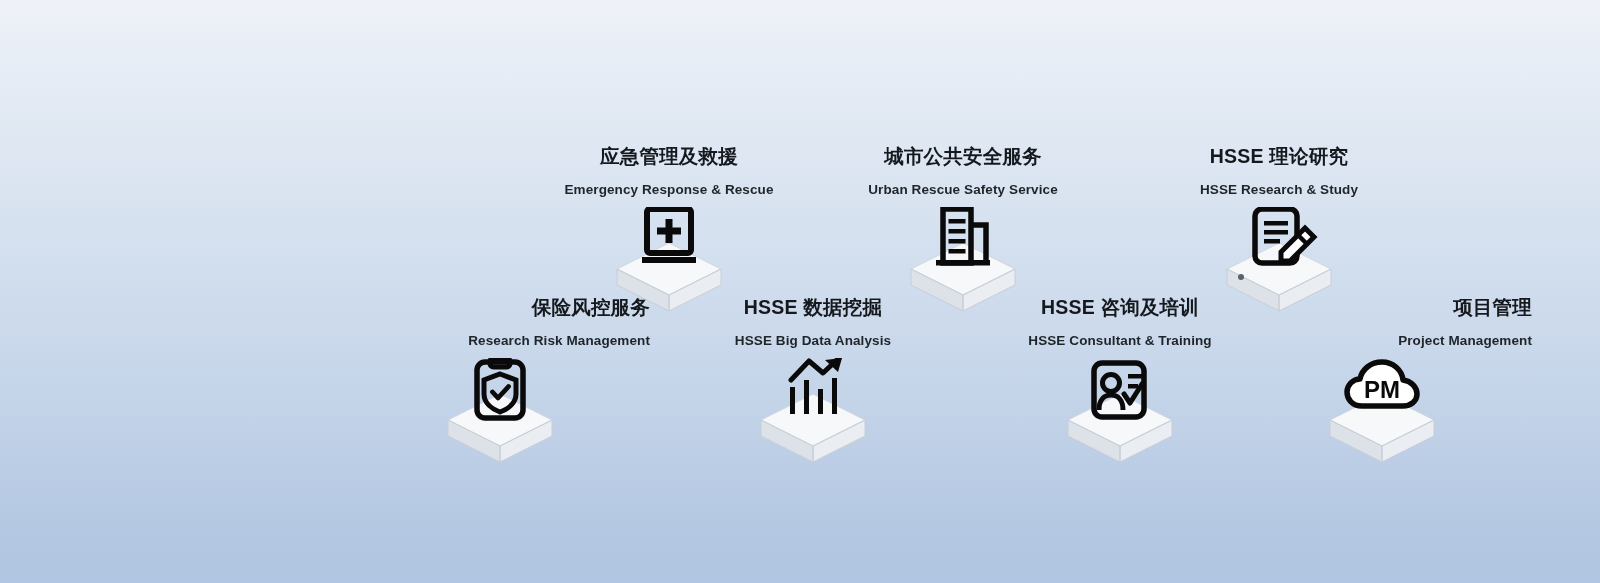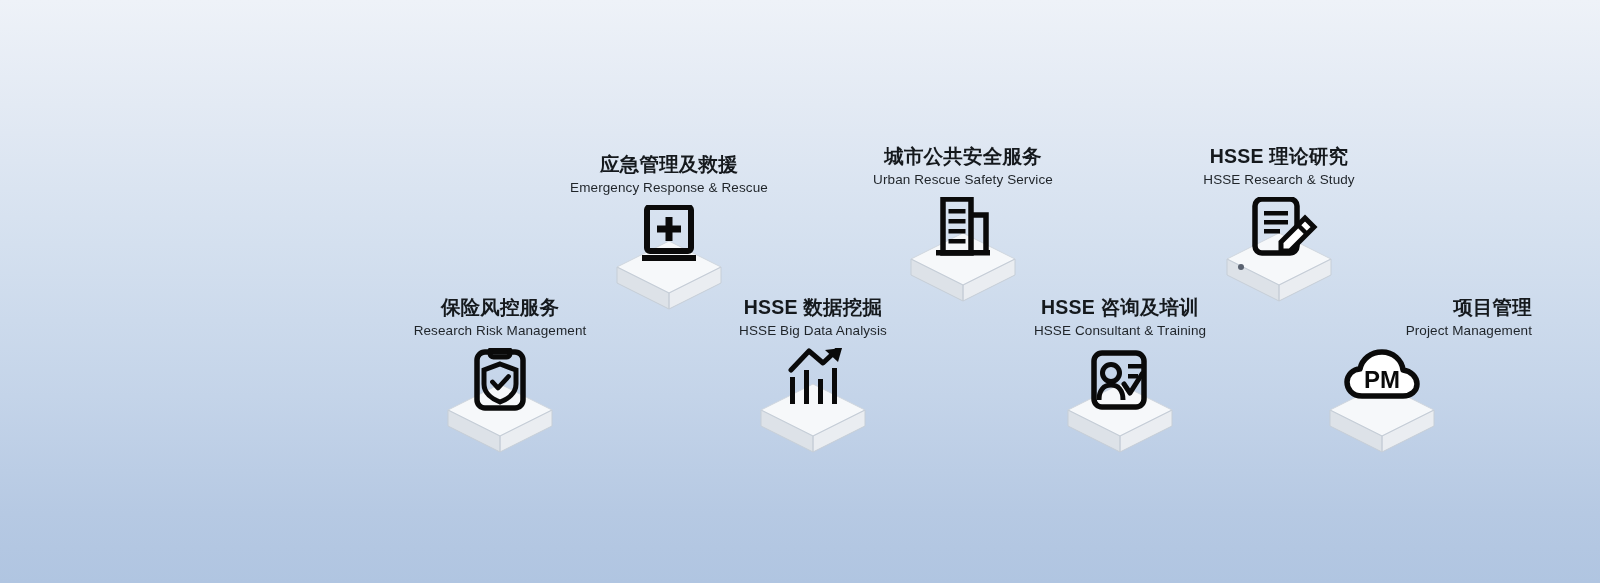--- a/index.html
+++ b/index.html
@@ -44,24 +44,24 @@
   .item-title {
     font-size: 19.5px;
     font-weight: bold;
     color: #15191d;
     line-height: 1.15;
     white-space: nowrap;
     letter-spacing: 0.2px;
   }
   .item-sub {
     font-size: 13.5px;
-    font-weight: normal;
+    font-weight: bold;
     color: #1f2429;
     line-height: 1.2;
-    margin-top: 5px;
+    margin-top: 15px;
     white-space: nowrap;
     letter-spacing: 0.1px;
   }
   .item-art {
     position: relative;
     width: 300px;
     height: 110px;
     margin-top: 8px;
   }
   .item-art svg {
@@ -71,21 +71,21 @@
     transform: translateX(-50%);
     display: block;
   }
 </style>
 </head>
 <body>
 
 <div class="stage">
 
 
-  <div class="item" style="left:669px; top:153px;">
+  <div class="item" style="left:669px; top:145px;">
     <div class="item-title">应急管理及救援</div>
     <div class="item-sub">Emergency Response &amp; Rescue</div>
     <div class="item-art">
       <svg width="120" height="110" viewBox="0 0 120 110">
 
         <polygon points="60,36 112,62 60,88 8,62" fill="#f6f8fa"></polygon>
         <polygon points="8,62 60,88 60,104 8,78" fill="#dde2e8"></polygon>
         <polygon points="60,88 112,62 112,78 60,104" fill="#eaedf1"></polygon>
         <polygon points="60,36 112,62 60,88 8,62" fill="none" stroke="#cfd6de" stroke-width="1"></polygon>
         <polygon points="8,62 60,88 60,104 8,78" fill="none" stroke="#c6ced7" stroke-width="1"></polygon>
@@ -140,21 +140,21 @@
         <rect x="45" y="14" width="24" height="4.5" fill="#0a0a0a"></rect>
         <rect x="45" y="23" width="24" height="4.5" fill="#0a0a0a"></rect>
         <rect x="45" y="32" width="16" height="4.5" fill="#0a0a0a"></rect>
 
         <polygon points="86,21 95,30 71,54 62,54 62,45" fill="#ffffff" stroke="#0a0a0a" stroke-width="5"></polygon>
         <line x1="79" y1="28" x2="88" y2="37" stroke="#0a0a0a" stroke-width="4.5"></line>
       </svg>
     </div>
   </div>
 
-  <div class="item" style="left:500px; top:296px;">
+  <div class="item" style="left:500px; top:296px;text-align:right;">
     <div class="item-title">保险风控服务</div>
     <div class="item-sub">Research Risk Management</div>
     <div class="item-art">
       <svg width="120" height="110" viewBox="0 0 120 110">
         <polygon points="60,36 112,62 60,88 8,62" fill="#f6f8fa"></polygon>
         <polygon points="8,62 60,88 60,104 8,78" fill="#dde2e8"></polygon>
         <polygon points="60,88 112,62 112,78 60,104" fill="#eaedf1"></polygon>
         <polygon points="60,36 112,62 60,88 8,62" fill="none" stroke="#cfd6de" stroke-width="1"></polygon>
         <polygon points="8,62 60,88 60,104 8,78" fill="none" stroke="#c6ced7" stroke-width="1"></polygon>
         <polygon points="60,88 112,62 112,78 60,104" fill="none" stroke="#c6ced7" stroke-width="1"></polygon>

